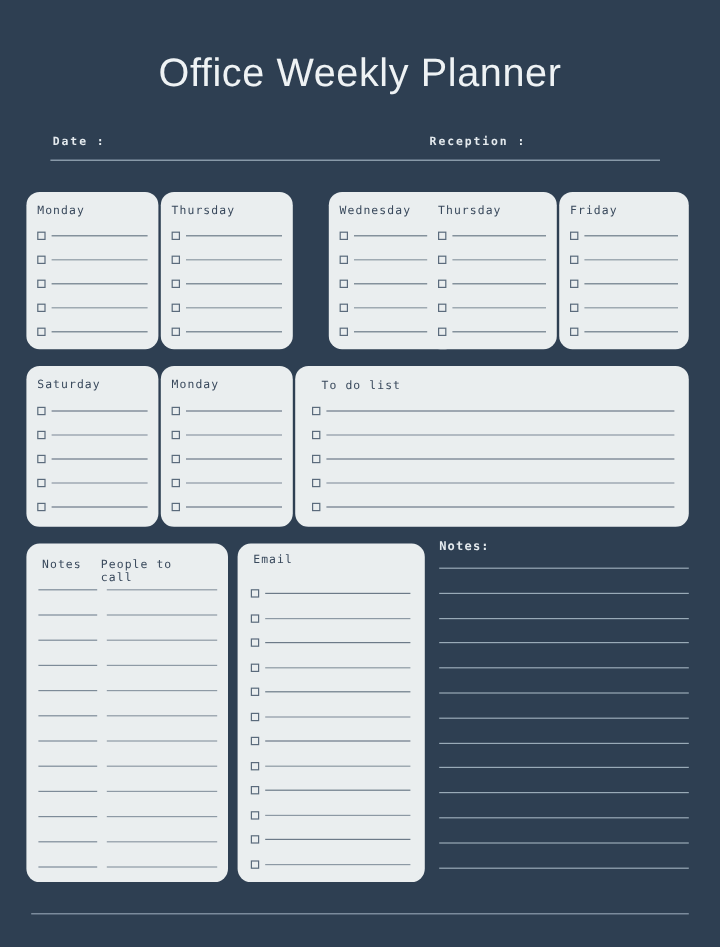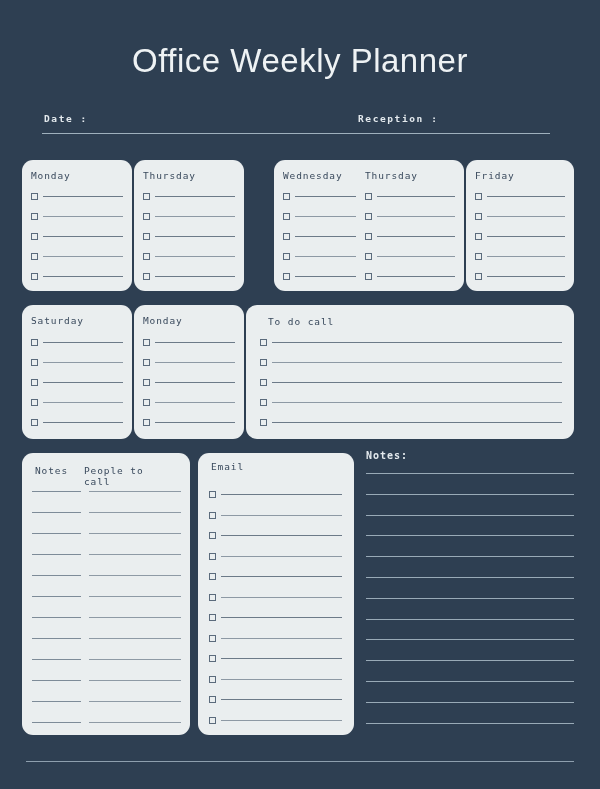--- a/index.html
+++ b/index.html
@@ -337,21 +337,21 @@
       <div class="row" style="top: 93px; left: 9px; right: 9px;">
         <div class="checkbox"></div>
         <div class="rule" style="margin-left: 5px;"></div>
       </div>
       <div class="row" style="top: 113px; left: 9px; right: 9px;">
         <div class="checkbox"></div>
         <div class="rule dark" style="margin-left: 5px;"></div>
       </div>
     </div>
     <div class="card wk-card todo-card" style="left: 246px; width: 328px;">
-      <div class="card-title">To do call</div>
+      <div class="card-title">To do list</div>
       <div class="row" style="top: 33px; left: 14px; right: 12px;">
         <div class="checkbox"></div>
         <div class="rule dark" style="margin-left: 5px;"></div>
       </div>
       <div class="row" style="top: 53px; left: 14px; right: 12px;">
         <div class="checkbox"></div>
         <div class="rule" style="margin-left: 5px;"></div>
       </div>
       <div class="row" style="top: 73px; left: 14px; right: 12px;">
         <div class="checkbox"></div>

